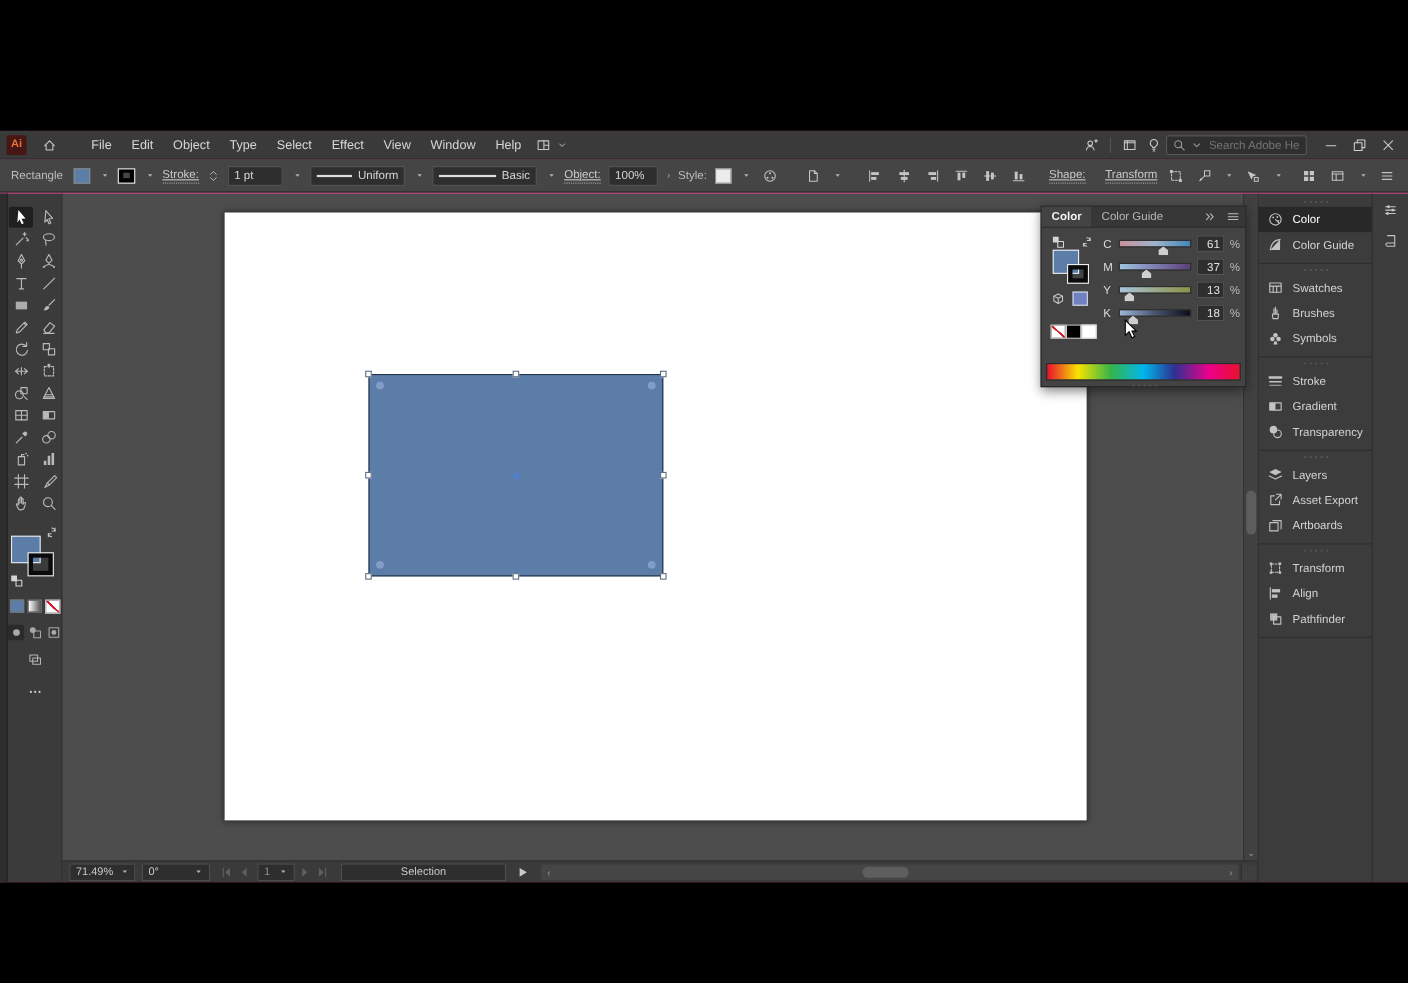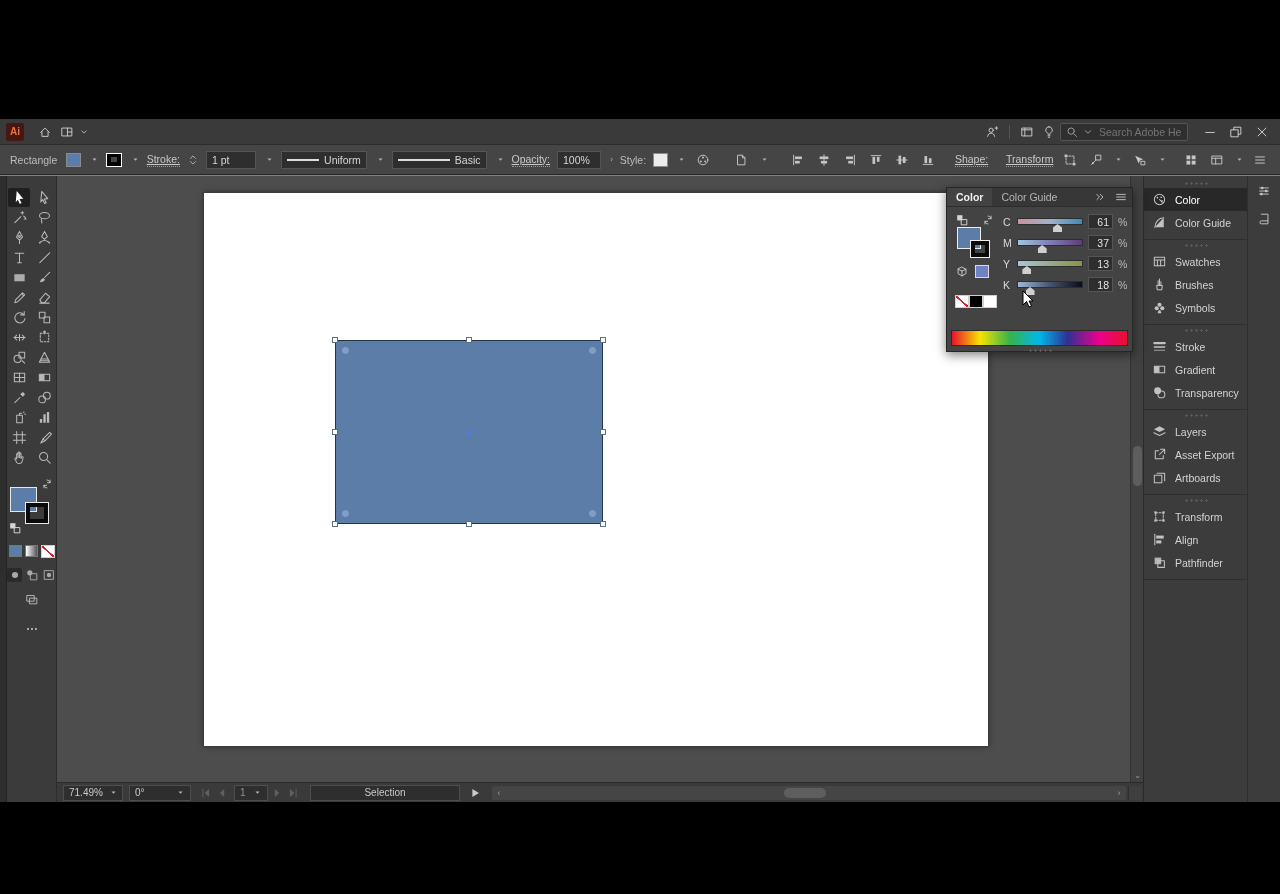--- a/index.html
+++ b/index.html
@@ -130,20 +130,31 @@
 
     <div id="menubar">
       <div class="ai-logo">Ai</div>
       <span class="mb-icon">
           <svg viewBox="0 0 16 16" width="14" height="14">
             <g fill="none" stroke="currentColor" stroke-width="1.1" stroke-linecap="round" stroke-linejoin="round">
               <path d="M3 8.5l5-5 5 5M4.5 7.5v5.5h7V7.5"></path>
             </g>
           </svg>
         </span>
+      <div id="menu-list">
+          <div class="menu-item">File</div>
+          <div class="menu-item">Edit</div>
+          <div class="menu-item">Object</div>
+          <div class="menu-item">Type</div>
+          <div class="menu-item">Select</div>
+          <div class="menu-item">Effect</div>
+          <div class="menu-item">View</div>
+          <div class="menu-item">Window</div>
+          <div class="menu-item">Help</div>
+        </div>
       <span class="mb-icon">
           <svg viewBox="0 0 16 16" width="14" height="14">
             <g fill="none" stroke="currentColor" stroke-width="1.1" stroke-linecap="round" stroke-linejoin="round">
               <path d="M2.5 3.5h11v9h-11z"></path>
               <path d="M8.5 3.5v9M8.5 8h5"></path>
             </g>
           </svg>
         </span>
       <span class="mb-icon" style="width:12px">
           <svg viewBox="0 0 16 16" width="14" height="14">
@@ -275,21 +286,21 @@
         <span class="linepreview"></span>
           <span>Basic</span>
       </div>
       <span class="chev">
           <svg viewBox="0 0 16 16" width="9" height="9">
             <g fill="none" stroke="currentColor" stroke-width="1.1" stroke-linecap="round" stroke-linejoin="round">
               <path d="M4.5 6l3.5 4 3.5-4" fill="currentColor" stroke="none"></path>
             </g>
           </svg>
         </span>
-      <span class="cb-link">Opacity:</span>
+      <span class="cb-link">Object:</span>
       <div class="cb-field" style="width:46px">
         <span>100%</span>
       </div>
       <span class="chev">›</span>
       <span class="cb-label">Style:</span>
       <span class="cb-swatch" style="background:#ececec"></span>
       <span class="chev">
           <svg viewBox="0 0 16 16" width="9" height="9">
             <g fill="none" stroke="currentColor" stroke-width="1.1" stroke-linecap="round" stroke-linejoin="round">
               <path d="M4.5 6l3.5 4 3.5-4" fill="currentColor" stroke="none"></path>

